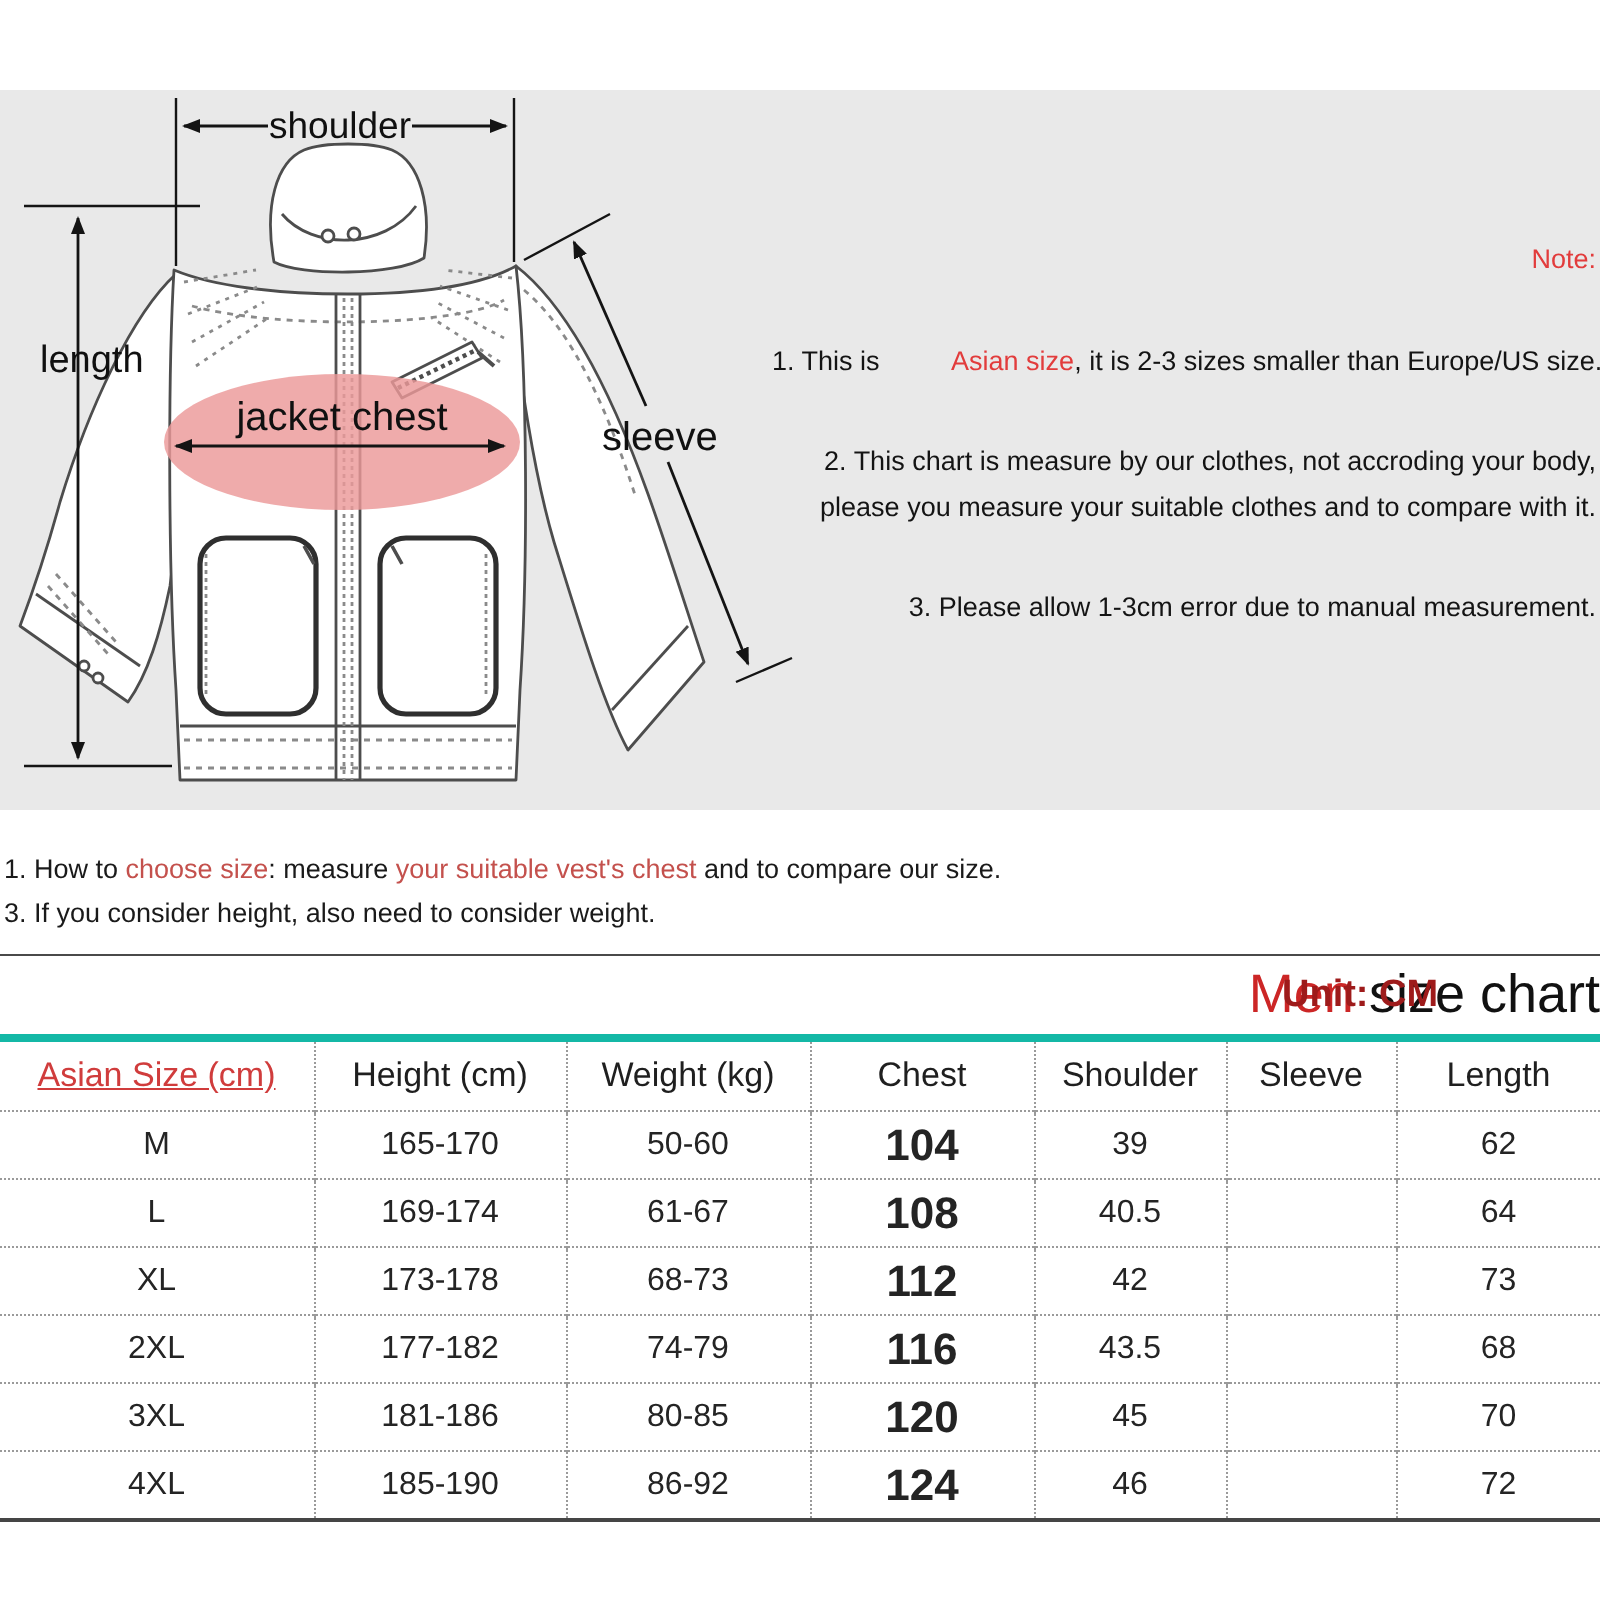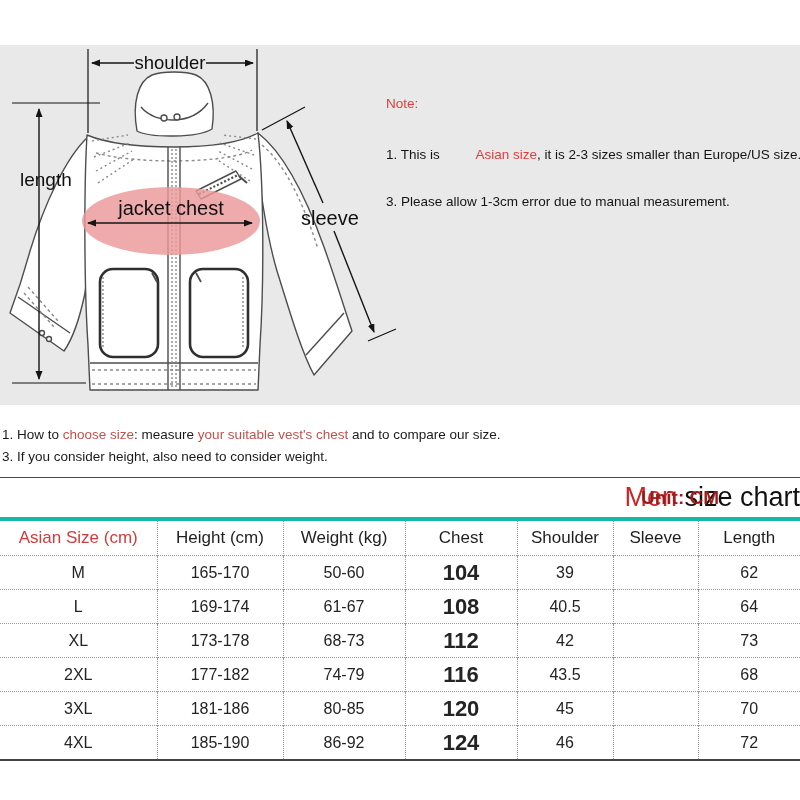--- a/index.html
+++ b/index.html
@@ -11,22 +11,22 @@
 
   
   .panel {
     position:absolute; left:0; top:45px; width:800px; height:360px;
     background:#e9e9e9;
   }
   .jacket-svg { position:absolute; left:0; top:0; }
 
   
   .notes {
-    position:absolute; left:386px; top:50px; width:412px;
-    font-size:13.5px; line-height:17px; color:#141414;
+    position:absolute; left:386px; top:76px; width:412px;
+    font-size:13.5px; line-height:17px; color:#141414;text-align:right;
   }
   .notes .heading { color:#e23c3c; margin:0 0 34px 0; }
   .note  { margin:0 0 30px 0; white-space:nowrap; }
   .note.two-line { line-height:23px; }
   .red-inline { color:#e23c3c;margin-left:32px; }
 
   
   .tips {
     position:absolute; left:2px; top:424px; width:796px;
     font-size:13.5px; line-height:22px; color:#1a1a1a;
@@ -46,21 +46,21 @@
   .title-row .t-red { color:#cc2626; }
   .title-row .unit {
     position:absolute; left:641px; top:0; line-height:39px;
     font-size:19px; font-weight:bold; color:#9e1b1b;
   }
   table.sizes { border-collapse:collapse; table-layout:fixed; width:800px; }
   table.sizes th {
     height:34px; font-weight:normal; font-size:17px; color:#1f1f1f;
     border-left:1px dotted #9a9a9a; text-align:center; padding:0;
   }
-  table.sizes th:first-child { border-left:none; }
+  table.sizes th:first-child { border-left:none;text-decoration:underline; }
   table.sizes th.red-head { color:#d03c3c; }
   table.sizes td {
     height:33px; font-size:16px; color:#242424; text-align:center; padding:0;
     border-left:1px dotted #9a9a9a; border-top:1px dotted #9a9a9a;
   }
   table.sizes td:first-child { border-left:none; }
   table.sizes td.chest { font-weight:bold; font-size:22px; }
 </style>
 </head>
 <body>
@@ -138,20 +138,21 @@
       <text x="170" y="24" font-size="18.5" text-anchor="middle">shoulder</text>
       <text x="20" y="141" font-size="19">length</text>
       <text x="171" y="170" font-size="20" text-anchor="middle">jacket chest</text>
       <text x="301" y="180" font-size="20">sleeve</text>
     </g>
   </svg>
 
   <div class="notes">
     <p class="heading">Note:</p>
     <p class="note"><span>1. This is </span><span class="red-inline">Asian size</span><span>, it is 2-3 sizes smaller than Europe/US size.</span></p>
+    <p class="note two-line"><span>2. This chart is measure by our clothes, not accroding your body,</span><br><span>please you measure your suitable clothes and to compare with it.</span></p>
     <p class="note"><span>3. Please allow 1-3cm error due to manual measurement.</span></p>
   </div>
 </div>
 
 <div class="tips">
   <div class="tip"><span>1. How to </span><span class="tip-red">choose size</span><span>: measure </span><span class="tip-red">your suitable vest's chest</span><span> and to compare our size.</span></div>
   <div class="tip"><span>3. If you consider height, also need to consider weight.</span></div>
 </div>
 
 <div class="size-chart">

